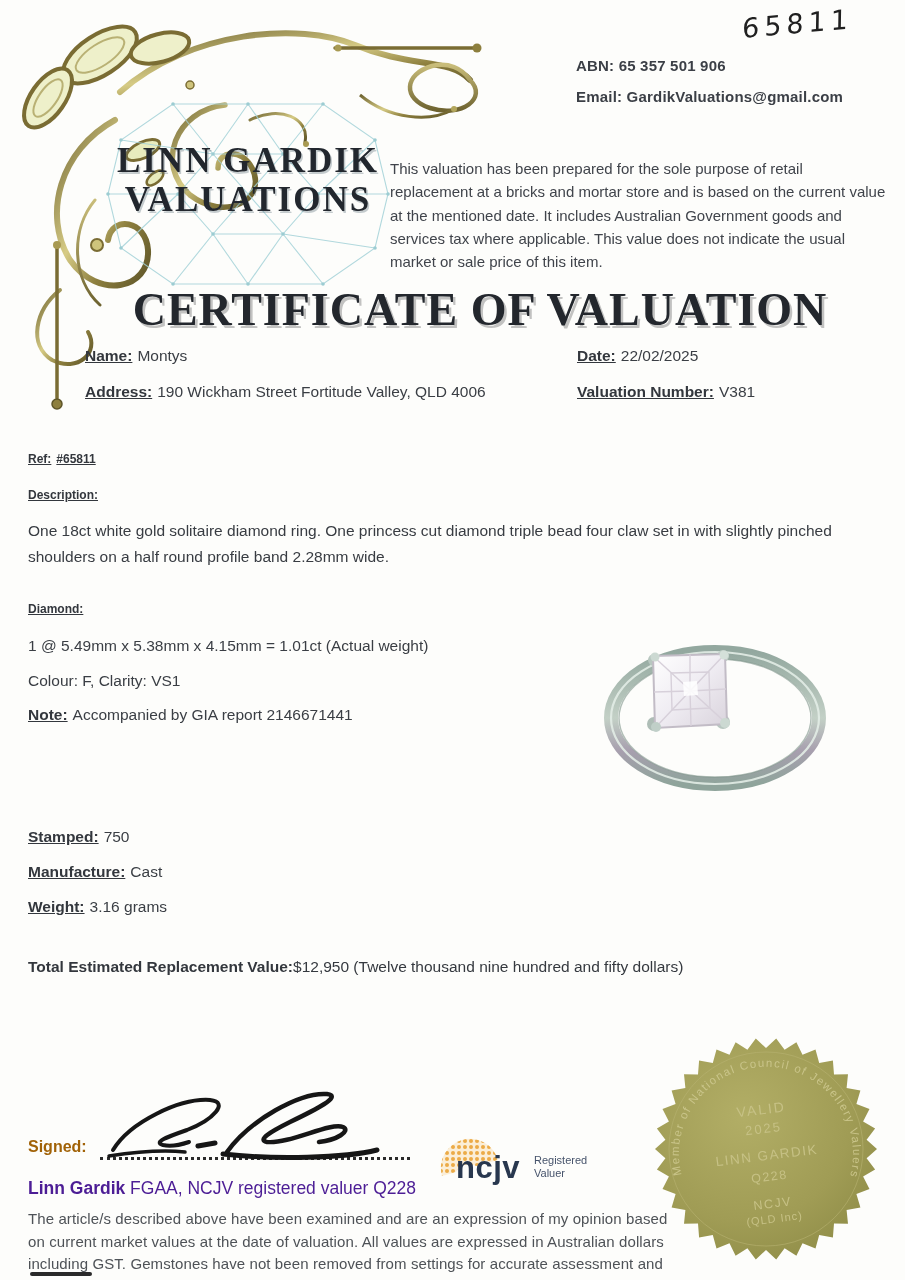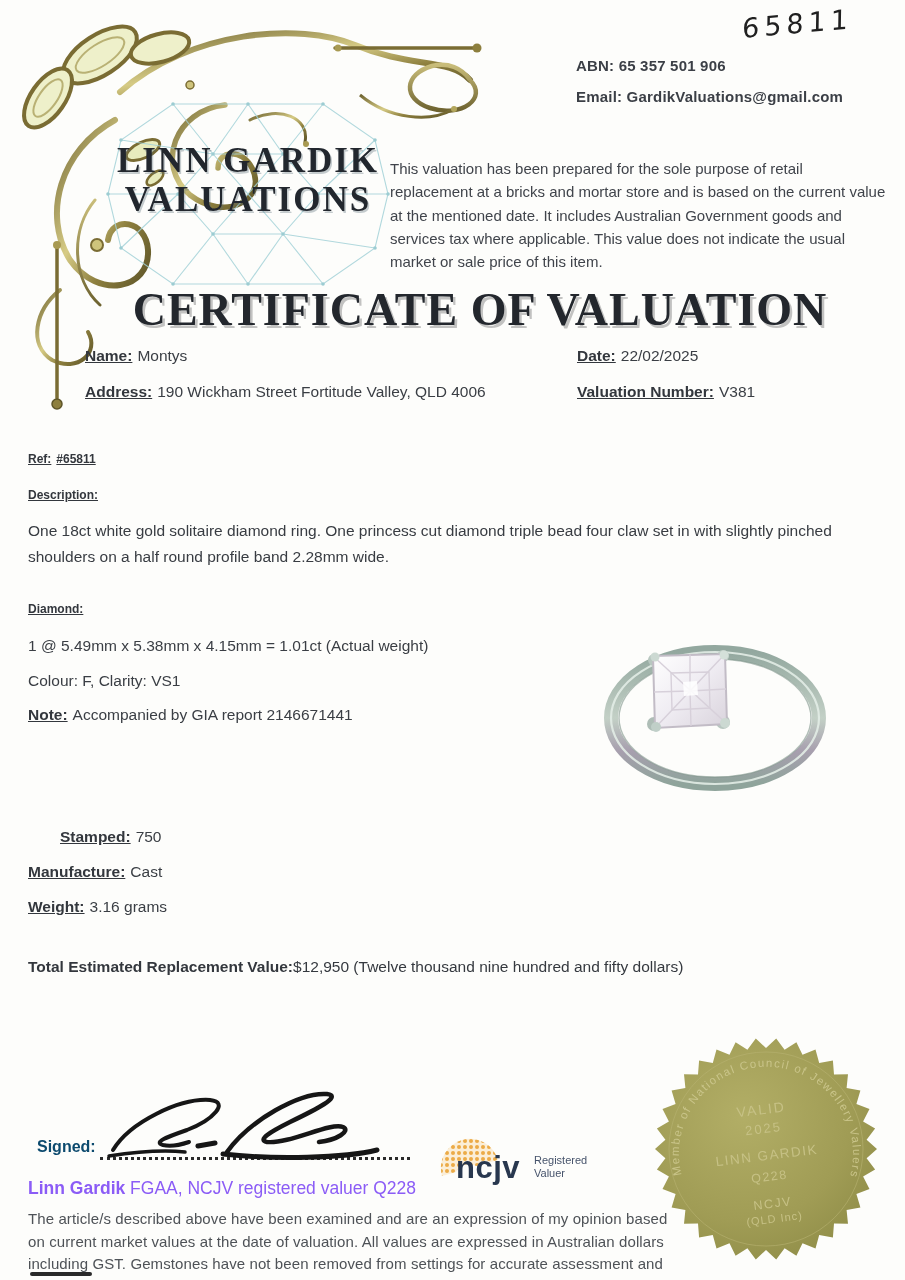--- a/index.html
+++ b/index.html
@@ -33,23 +33,23 @@
   .cert-title{
     width:720px;text-align:center;font-family:"Liberation Serif",serif;
     font-weight:700;font-size:46px;color:#23272d;letter-spacing:1px;
     text-shadow:2.5px 2.5px 0 rgba(60,60,60,.30);white-space:nowrap;
   }
   .desc-text{font-size:15.5px;line-height:1.65;color:#383c42;width:825px;}
   .big-field{font-size:12px;}
   .total-line{font-size:15.5px;white-space:nowrap;}
   .total-line .lbl{font-size:15.5px;}
   
-  .signed-lbl{font-size:16px;font-weight:700;color:#0c4a6e;margin-left:9px;}
+  .signed-lbl{font-size:16px;font-weight:700;color:#a16207;}
   .dotline{border-bottom:3px dotted #2b2b2b;width:310px;height:1px;}
-  .valuer-line{font-size:17.5px;color:#8b5cf6;}
+  .valuer-line{font-size:17.5px;color:#4c1d95;}
   .valuer-line .name{font-weight:700;}
   
   .disclaimer{
     font-size:15px;line-height:1.5;color:#4e5257;width:640px;
     letter-spacing:.1px;
   }
   
   .ncjv-word{font-family:"Liberation Sans",sans-serif;font-weight:700;font-size:31px;color:#28374e;letter-spacing:.5px;}
   .artifact{background:#2a2a2a;border-radius:2px;}
 </style>
@@ -231,21 +231,21 @@
       <line x1="151" y1="91" x2="115" y2="93"></line>
         <line x1="116" y1="128" x2="115" y2="93"></line>
     </g>
     <polygon points="108,84 122,83 123,97 109,98" fill="#ffffff" opacity=".85"></polygon>
     <circle cx="80" cy="59" r="4.5" fill="#ccd9d2"></circle>
       <circle cx="149" cy="57" r="4.5" fill="#d4e0d9"></circle>
     <circle cx="81" cy="129" r="5" fill="#c0cfc8"></circle>
       <circle cx="150" cy="125" r="5" fill="#ccd9d2"></circle>
   </svg>
 
-  <div class="abs fieldline" style="left:28px;top:828px;margin-left:32px;">
+  <div class="abs fieldline" style="left:28px;top:828px;">
     <span class="lbl">Stamped:</span><span>750</span>
   </div>
   <div class="abs fieldline" style="left:28px;top:863px;">
     <span class="lbl">Manufacture:</span><span>Cast</span>
   </div>
   <div class="abs fieldline" style="left:28px;top:898px;">
     <span class="lbl">Weight:</span><span>3.16 grams</span>
   </div>
 
   <div class="abs total-line" style="left:28px;top:958px;">

